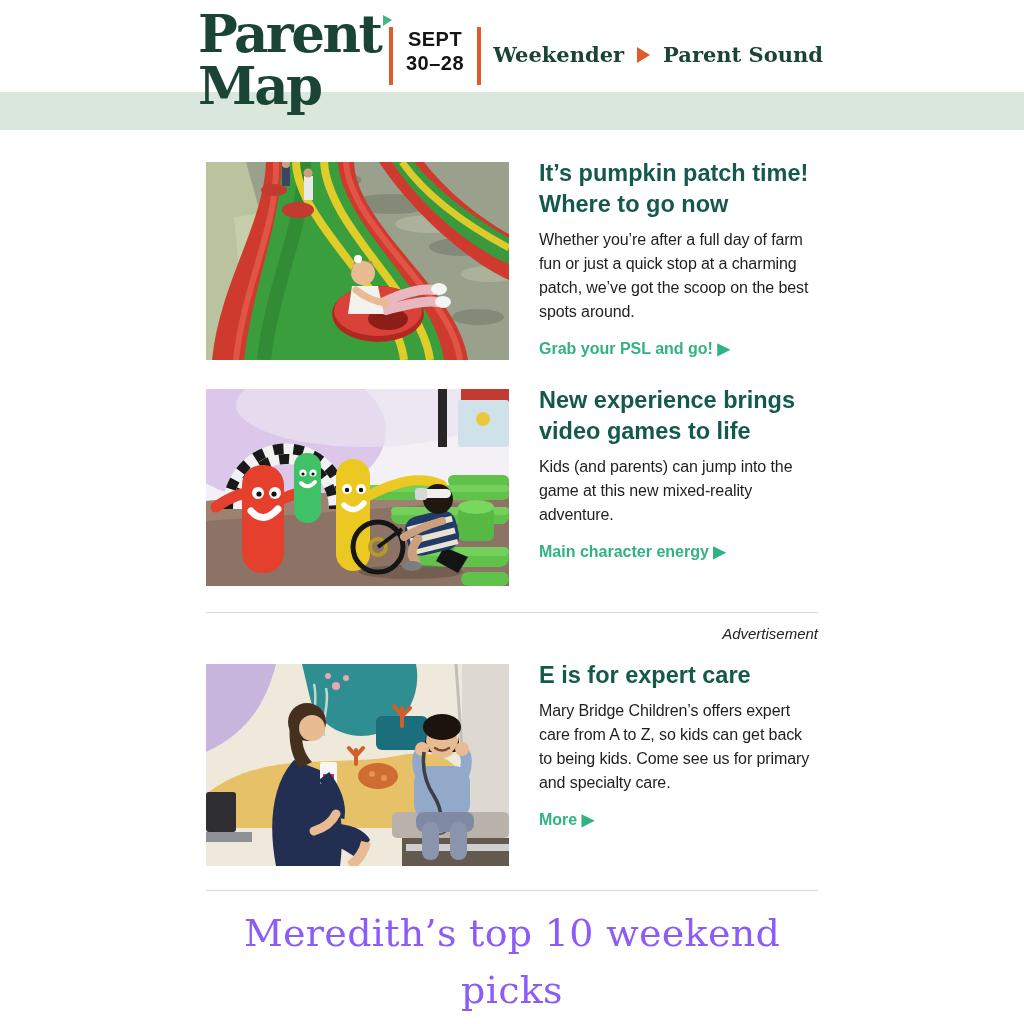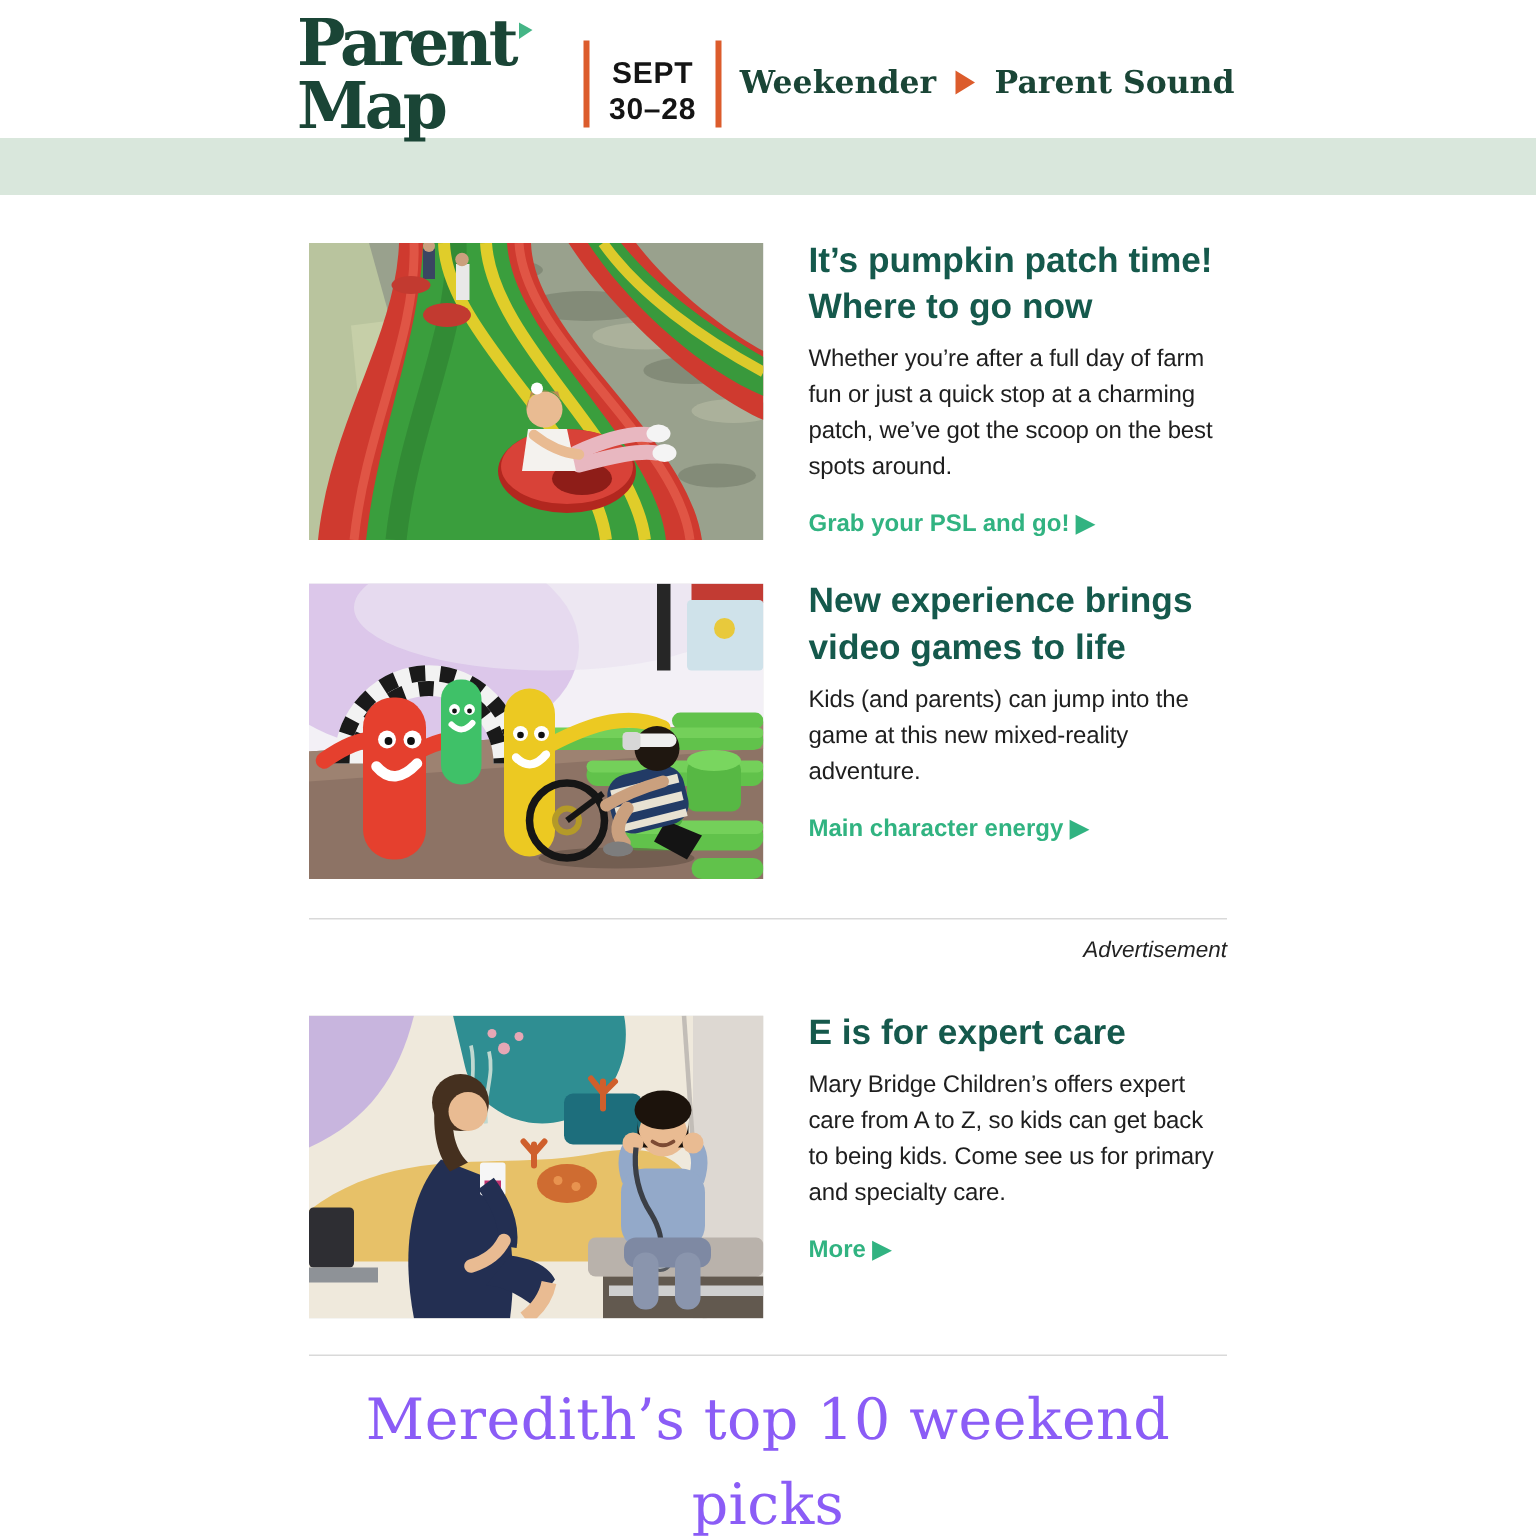--- a/index.html
+++ b/index.html
@@ -9,29 +9,29 @@
     font-family:"Liberation Sans", sans-serif; color:#1e1e1e;
   }
 
   
   .header { position:relative; width:1024px; height:130px; background:#fff; }
   .mint-band { position:absolute; left:0; top:92px; width:1024px; height:38px; background:#d9e7dc; }
 
   .logo {
     position:absolute; left:198px; top:8px; z-index:2;
     font-family:"DejaVu Serif", serif; font-weight:bold;
-    font-size:43px; line-height:0.98; letter-spacing:-2.5px; color:#1a4536;
+    font-size:53px; line-height:0.98; letter-spacing:-2.5px; color:#1a4536;
   }
   .logo-line1 { display:flex; align-items:flex-start; }
   .logo-accent {
     width:0; height:0; margin:7px 0 0 3px;
     border-left:9px solid #45b586; border-top:5px solid transparent; border-bottom:6px solid transparent;
   }
 
-  .datebox { position:absolute; left:389px; top:27px; display:flex; align-items:flex-end; gap:13px; z-index:2; }
+  .datebox { position:absolute; left:389px; top:27px; display:flex; align-items:flex-start; gap:13px; z-index:2; }
   .date-bar { width:4px; height:58px; background:#dc5c2c; }
   .date-text {
     font-weight:bold; font-size:20px; line-height:1.2; color:#141414;
     text-align:center; letter-spacing:0.5px;
   }
 
   .edition {
     position:absolute; right:201px; top:42px; display:flex; align-items:center; gap:13px; z-index:2;
     font-family:"DejaVu Serif", serif; font-weight:bold; font-size:21px; color:#1a4536;
   }
@@ -39,21 +39,21 @@
     width:0; height:0;
     border-left:13px solid #dc5c2c; border-top:8px solid transparent; border-bottom:8px solid transparent;
   }
 
   
   .main { width:612px; margin:0 auto; }
 
   .article { display:flex; gap:30px; align-items:flex-start; }
   .article.first  { margin-top:29px; }
   .article.second { margin-top:32px; }
-  .article.ad     { margin-top:35px; }
+  .article.ad     { margin-top:22px; }
 
   .thumb { flex:none; overflow:hidden; background:#eee; }
   .thumb svg { display:block; }
   .t1 { width:303px; height:197px; }
   .t2 { width:303px; height:198px; }
   .t3 { width:303px; height:202px; }
 
   .art-text { flex:1; min-width:0; }
   .art-title {
     margin:-4px 0 8px; font-size:23.5px; line-height:1.32; font-weight:bold; color:#15594c;

